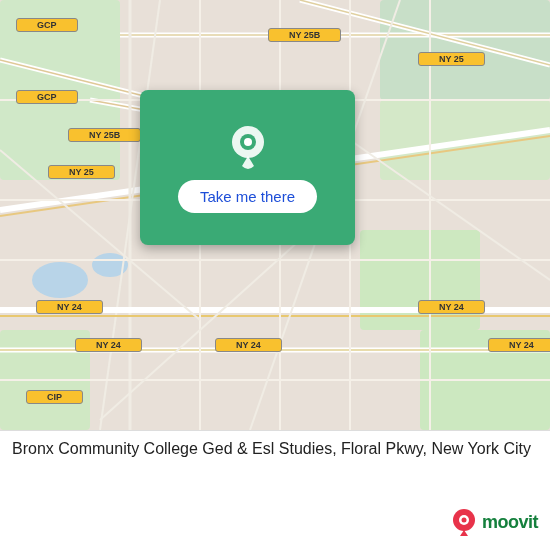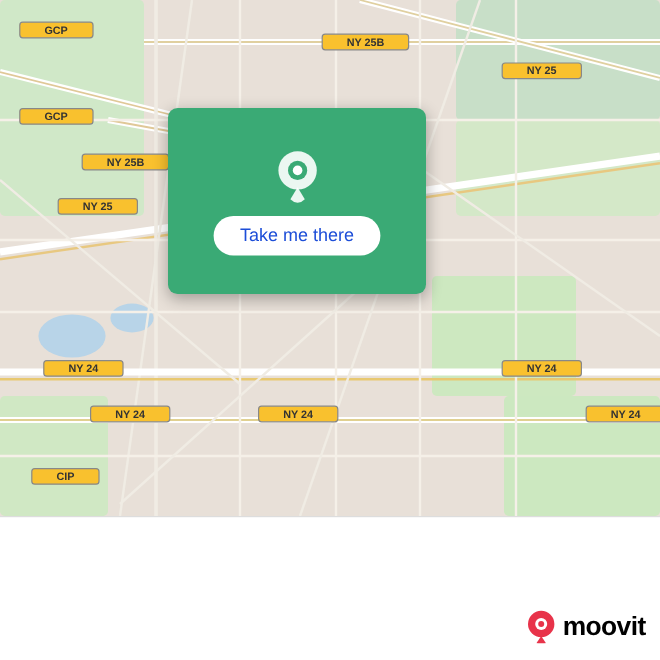--- a/index.html
+++ b/index.html
@@ -103,23 +103,23 @@
       align-items: center;
       gap: 4px;
     }
 
     .moovit-pin {
       width: 28px;
       height: 28px;
     }
 
     .moovit-text {
-      font-size: 22px;
+      font-size: 18px;
       font-weight: 700;
-      color: #000000;
+      color: #15803d;
       letter-spacing: -0.5px;
     }
 
     
     .road-badge {
       position: absolute;
       background: #f9c12e;
       border: 1.5px solid #888;
       border-radius: 3px;
       font-size: 9px;
@@ -206,20 +206,21 @@
       <circle cx="24" cy="20" r="8" fill="#3aaa75"></circle>
       <circle cx="24" cy="20" r="4" fill="white"></circle>
       <path d="M24 34 L18 44 Q24 50 30 44 Z" fill="white" opacity="0.9"></path>
     </svg>
     <button class="take-me-there-btn">Take me there</button>
   </div>
 
 </div>
 
 <div id="bottom-panel">
+  <div class="location-name">Bronx Community College Ged &amp; Esl Studies, Floral Pkwy, New York City</div>
 
   <div class="moovit-logo">
     <svg class="moovit-pin" viewBox="0 0 28 28" xmlns="http://www.w3.org/2000/svg">
       <circle cx="14" cy="12" r="11" fill="#e8334a"></circle>
       <circle cx="14" cy="12" r="5" fill="white"></circle>
       <circle cx="14" cy="12" r="2.5" fill="#e8334a"></circle>
       <path d="M14 22 L10 28 Q14 30 18 28 Z" fill="#e8334a"></path>
     </svg>
     <span class="moovit-text">moovit</span>
   </div>

